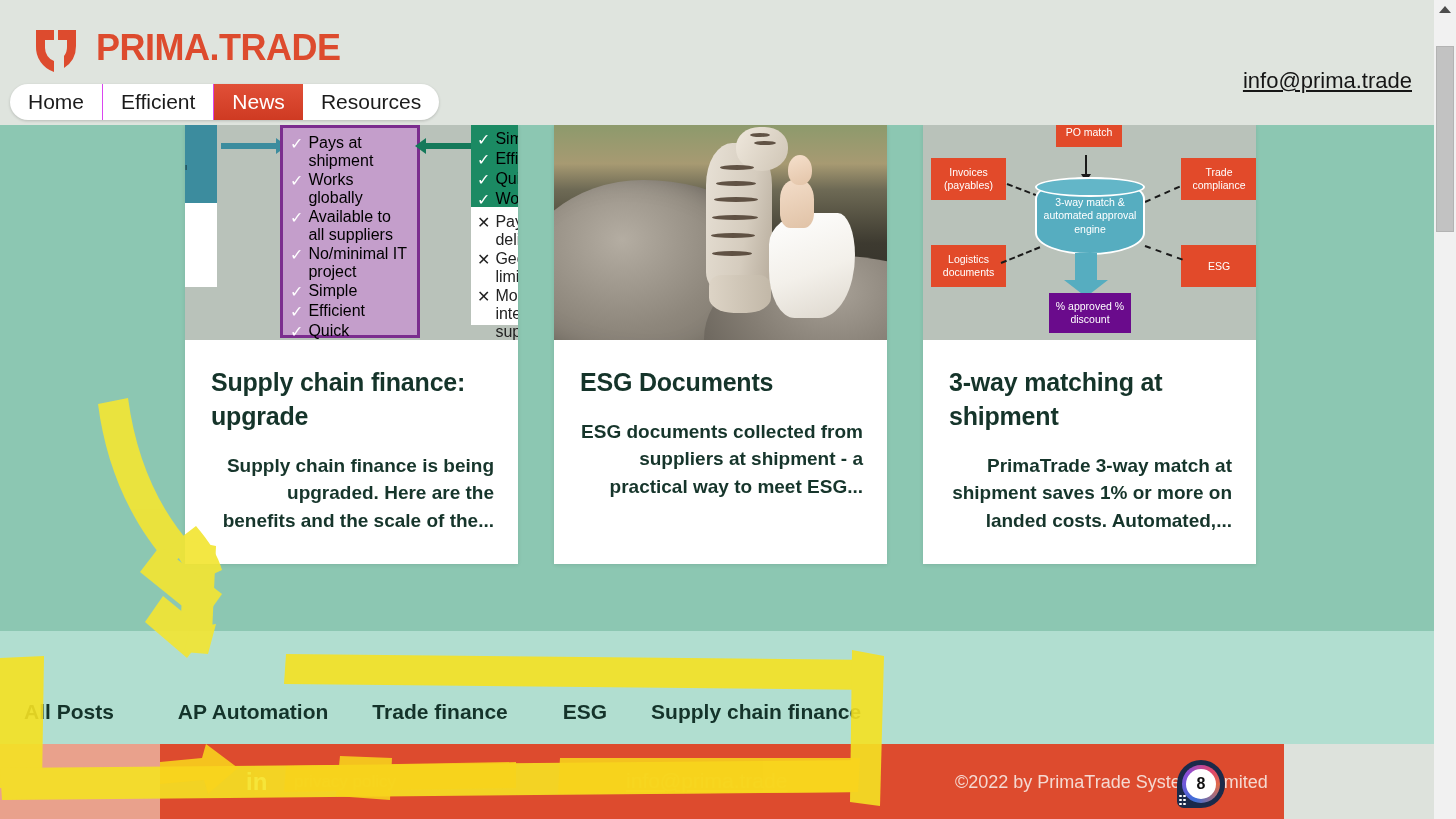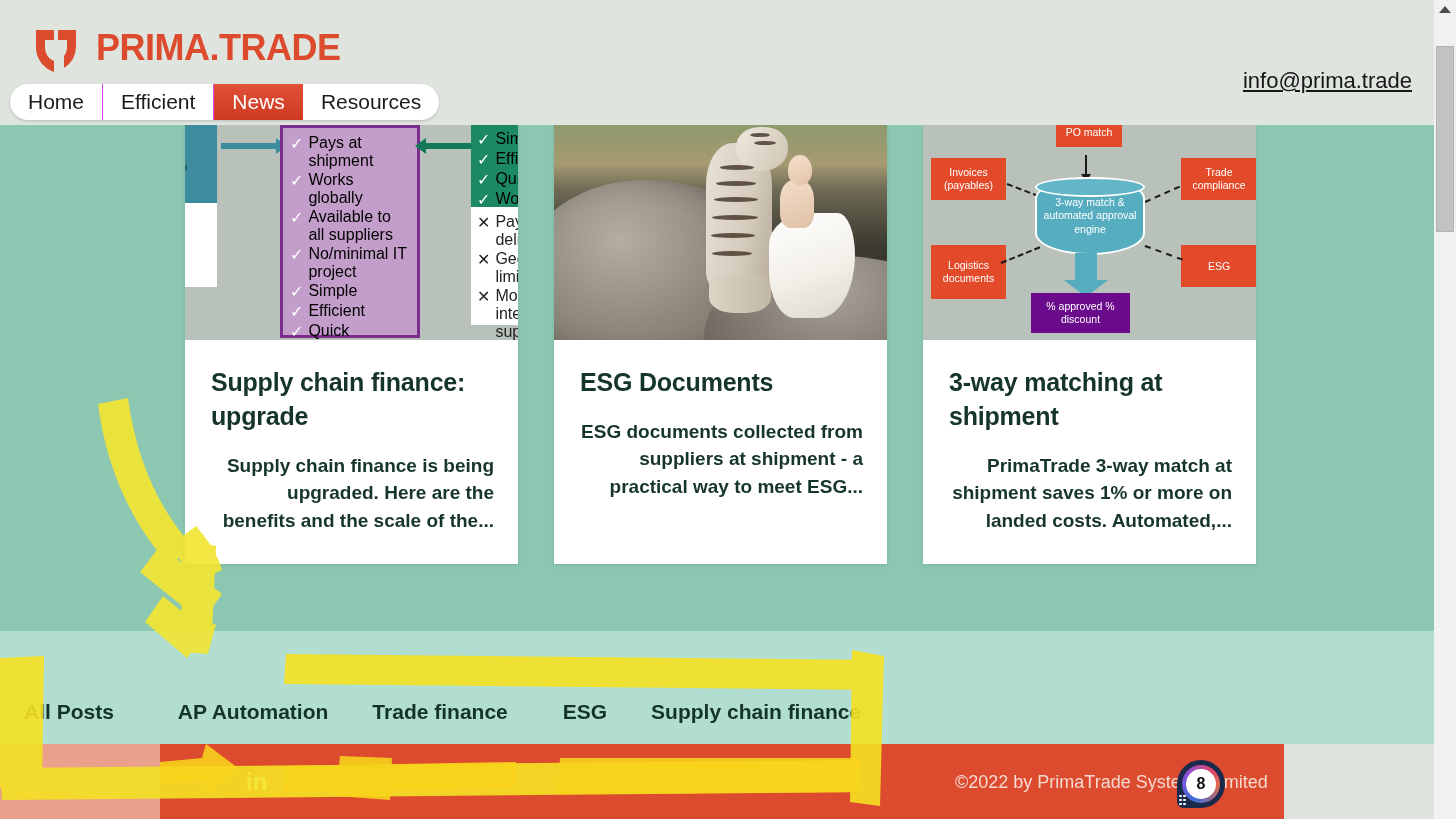--- a/index.html
+++ b/index.html
@@ -499,35 +499,35 @@
         </div>
       </div>
 
       <div class="card">
         <div class="card-media">
           <div class="d3">
             <div class="rbox" style="left:133px;top:-8px;width:66px;height:30px;">PO match</div>
             <div class="down-arrow"></div>
 
             <div class="rbox" style="left:8px;top:33px;width:75px;height:42px;">Invoices (payables)</div>
-            <div class="rbox" style="left:8px;top:120px;width:75px;height:54px;">Logistics documents</div>
+            <div class="rbox" style="left:8px;top:120px;width:75px;height:42px;">Logistics documents</div>
             <div class="rbox" style="left:258px;top:33px;width:76px;height:42px;">Trade compliance</div>
             <div class="rbox" style="left:258px;top:120px;width:76px;height:42px;">ESG</div>
 
             <div class="dash" style="left:84px;top:58px;width:34px;transform:rotate(21deg);"></div>
             <div class="dash" style="left:78px;top:137px;width:42px;transform:rotate(-22deg);"></div>
             <div class="dash" style="left:222px;top:76px;width:38px;transform:rotate(-24deg);"></div>
             <div class="dash" style="left:222px;top:120px;width:40px;transform:rotate(20deg);"></div>
 
             <div class="cyl">
               <span style="position:relative;z-index:2;padding:0 6px;">3-way match &amp; automated approval engine</span>
             </div>
             <div class="cyl-top"></div>
             <div class="big-arrow"></div>
-            <div class="pbox" style="left:108px;top:168px;width:99px;height:40px;">% approved % discount</div>
+            <div class="pbox" style="left:126px;top:168px;width:82px;height:40px;">% approved % discount</div>
           </div>
         </div>
         <div class="card-body">
           <div class="card-title">3-way matching at shipment</div>
           <div class="card-desc">PrimaTrade 3-way match at shipment saves 1% or more on landed costs. Automated,...</div>
         </div>
       </div>
 
     </div>
 

